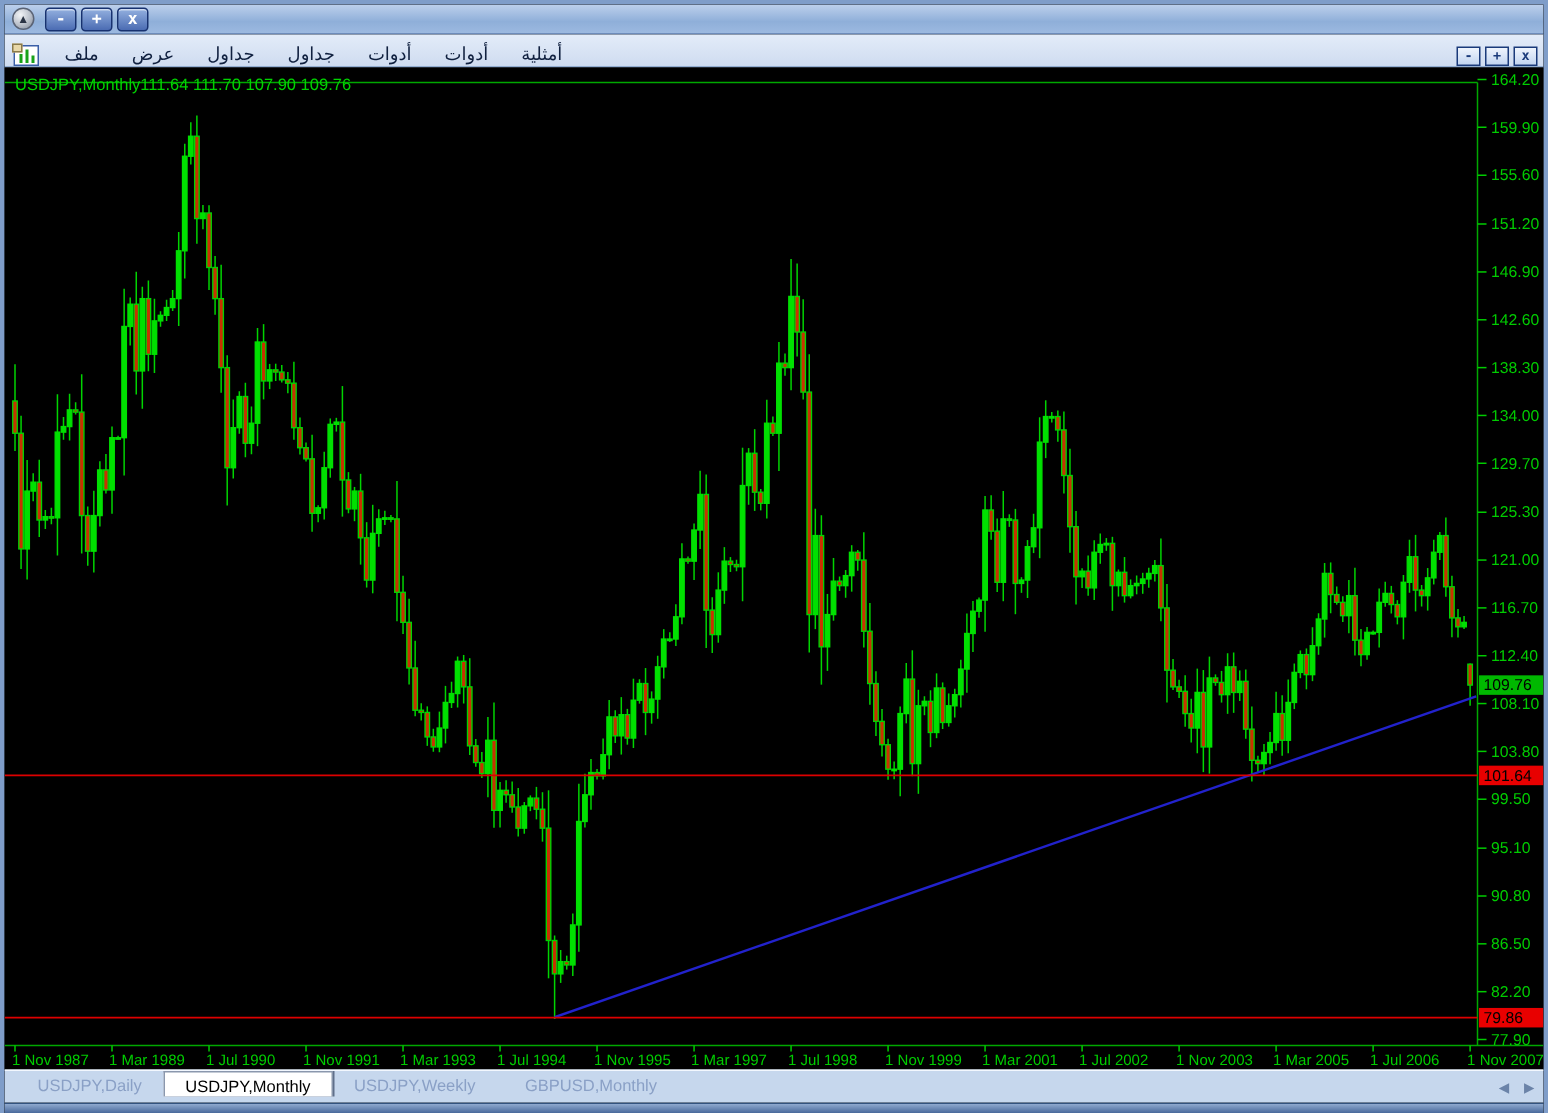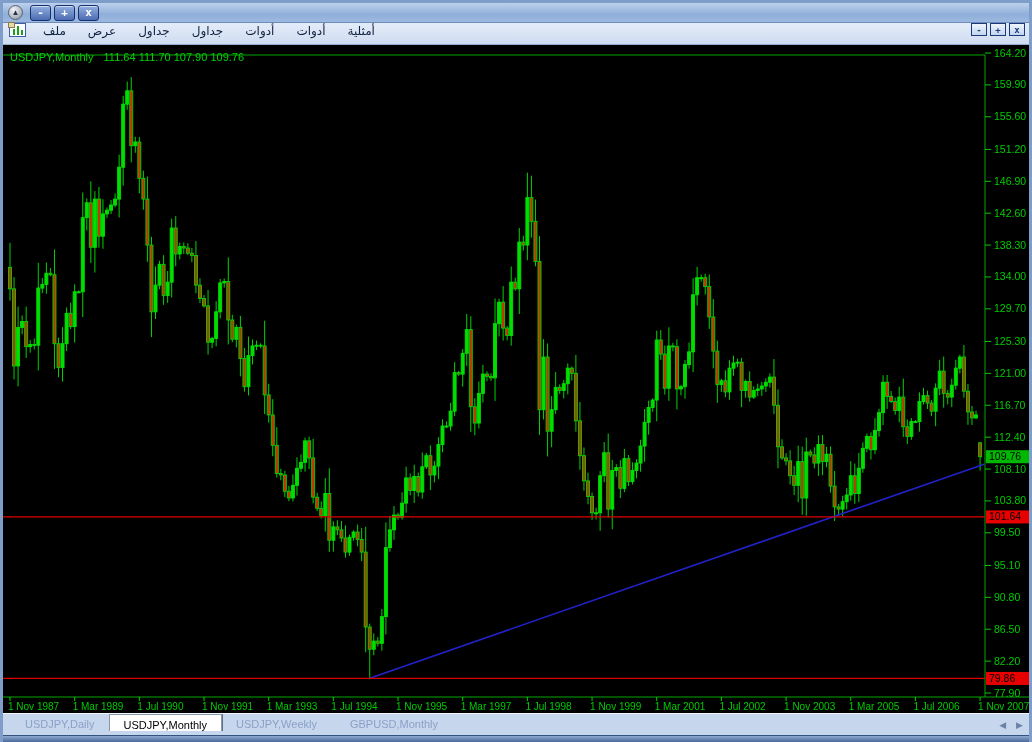--- a/index.html
+++ b/index.html
@@ -30,21 +30,21 @@
   }
   .tb-btn{
     width:21px;height:16px;margin-left:3px;border:1px solid #17316f;border-radius:3px;
     background:linear-gradient(#93b0df,#4b6cb3);
     color:#fff;font:bold 11px "DejaVu Sans Mono",monospace;
     display:flex;align-items:center;justify-content:center;
     box-shadow:inset 0 1px 0 rgba(255,255,255,.55);cursor:default;
   }
   
   .menubar{
-    height:22px;display:flex;align-items:flex-start;
+    height:22px;display:flex;align-items:flex-end;
     background:linear-gradient(#e3ecf9,#cfdcf0);
     border-bottom:1px solid #93aed2;padding:0 4px;
     font-family:"DejaVu Sans",sans-serif;font-size:12px;color:#10203f;
   }
   .chart-file-icon{
     width:17px;height:14px;border:1px solid #3a5fa8;background:#fff;
     position:relative;margin:0 6px 0 2px;
   }
   .chart-file-icon .bar{position:absolute;bottom:1px;width:2px;background:#19a219;}
   .chart-file-icon .corner{position:absolute;left:-2px;top:-2px;width:7px;height:6px;background:#e8d8a8;border:1px solid #8a7a4a;}
@@ -55,21 +55,21 @@
     background:linear-gradient(#eef4fd,#c3d5f0);
     color:#1a3a7a;font:bold 9px "DejaVu Sans Mono",monospace;
     display:flex;align-items:center;justify-content:center;cursor:default;
   }
   
   .chart-region{position:relative;width:1026px;height:668px;background:#000;}
   .ohlc-label{
     position:absolute;left:7px;top:6px;color:#00d400;font-size:11px;
     font-family:"Liberation Sans",sans-serif;z-index:5;white-space:pre;
   }
-  .ohlc-label .vals{margin-left:10px;}
+  .ohlc-label .vals{}
   
   .tabbar{
     height:22px;background:#c6d7ed;border-top:1px solid #f2f7fe;
     display:flex;align-items:flex-start;font-size:11px;
     font-family:"Liberation Sans",sans-serif;position:relative;
   }
   .tab{
     padding:4px 14px 0 14px;color:#8aa0c6;white-space:nowrap;cursor:default;
   }
   .tab.active{

